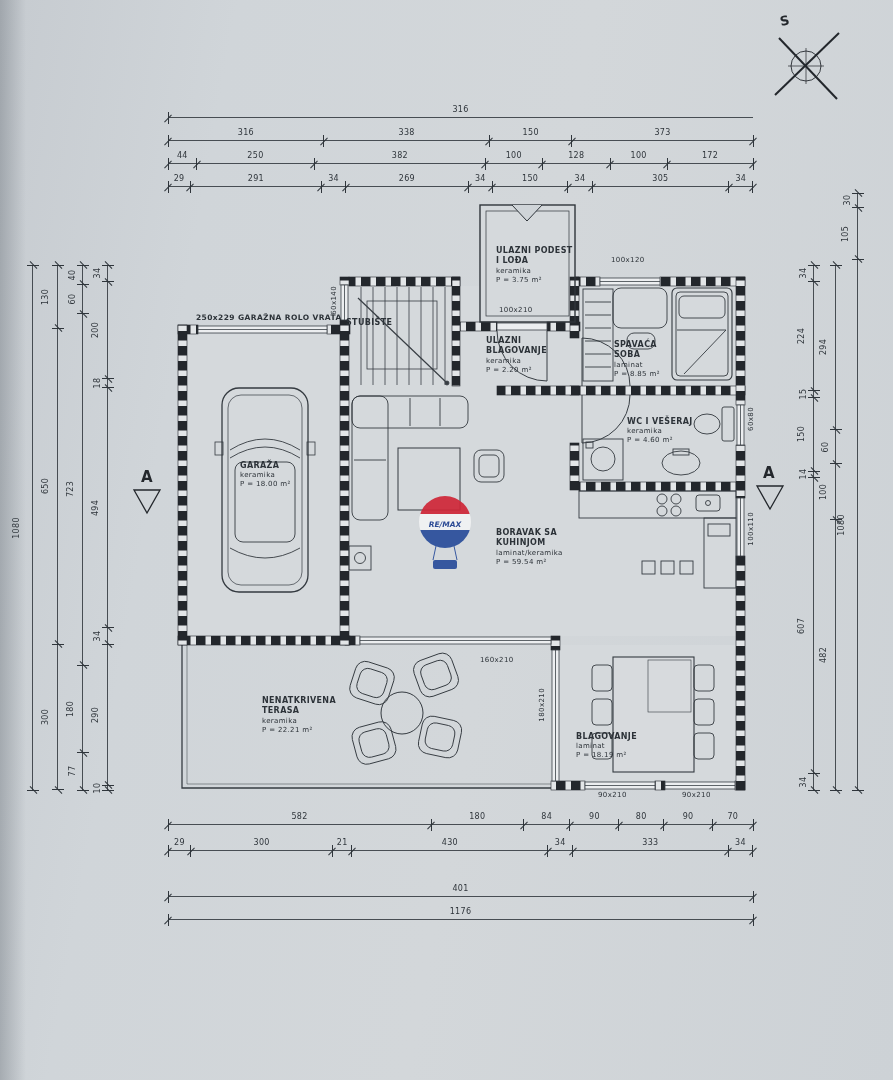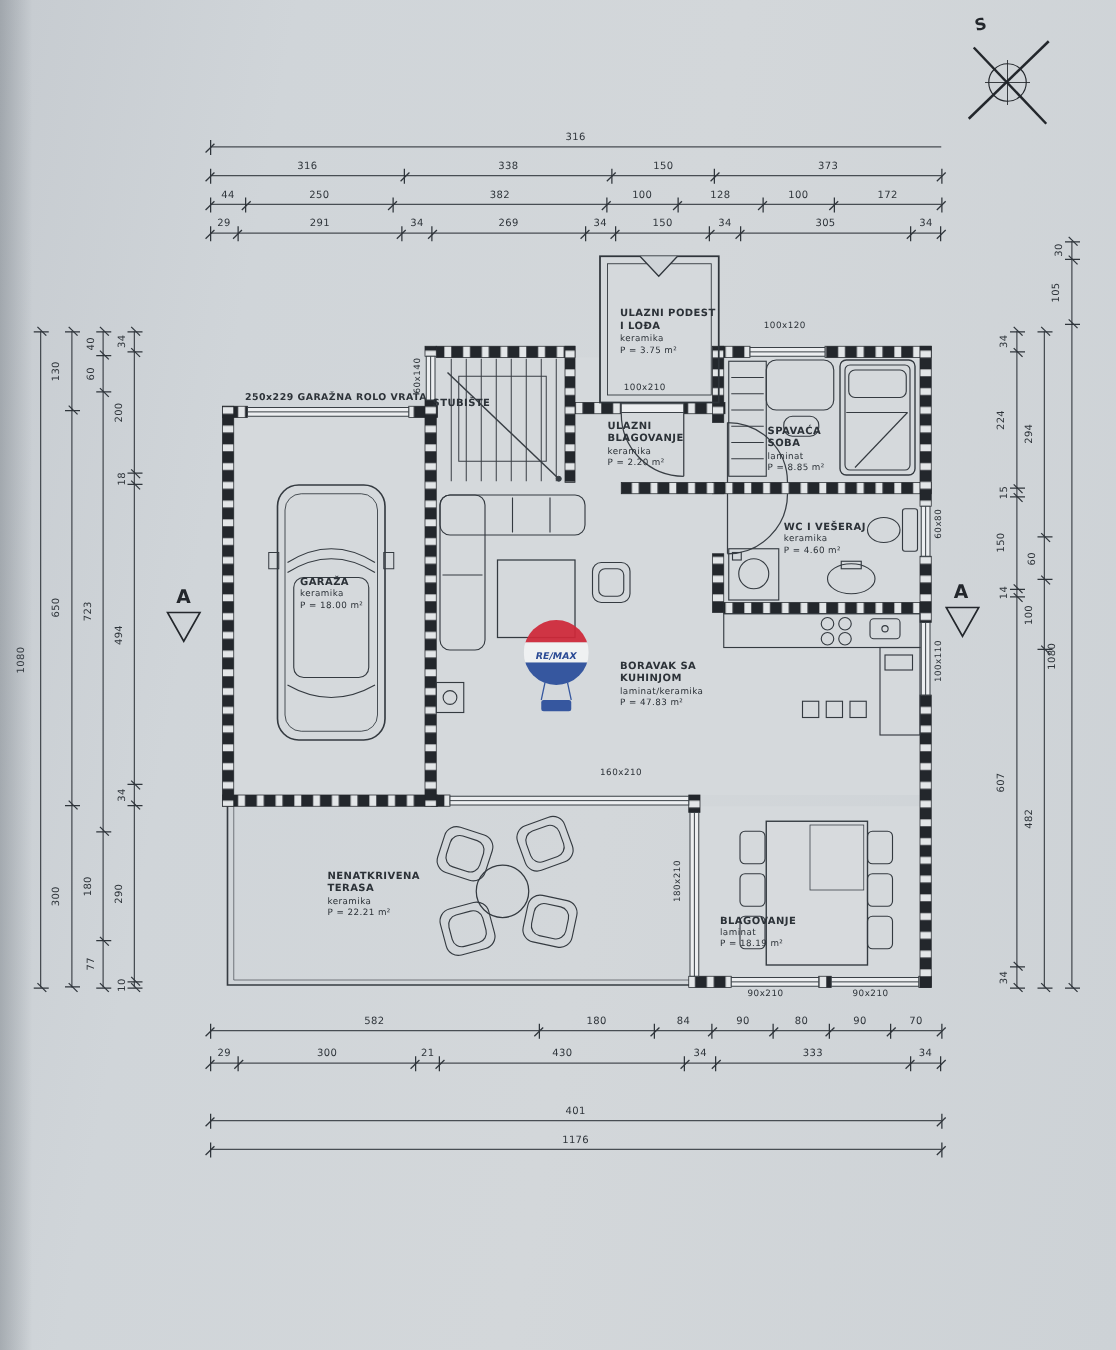--- a/index.html
+++ b/index.html
@@ -320,41 +320,41 @@
 </div>
 <div class="rlabel" style="left:240px;top:461px">
   <span class="rn">GARAŽA</span>
   <span class="rf">keramika</span>
   <span class="ra">P = 18.00 m²</span>
 </div>
 <div class="rlabel" style="left:496px;top:528px">
   <span class="rn">BORAVAK SA</span>
   <span class="rn">KUHINJOM</span>
   <span class="rf">laminat/keramika</span>
-  <span class="ra">P = 47.83 m²</span>
+  <span class="ra">P = 59.54 m²</span>
 </div>
 <div class="rlabel" style="left:262px;top:696px">
   <span class="rn">NENATKRIVENA</span>
   <span class="rn">TERASA</span>
   <span class="rf">keramika</span>
   <span class="ra">P = 22.21 m²</span>
 </div>
 <div class="rlabel" style="left:576px;top:732px">
   <span class="rn">BLAGOVANJE</span>
   <span class="rf">laminat</span>
   <span class="ra">P = 18.19 m²</span>
 </div>
 
 <div class="olabel bold" style="left:196px;top:313px">250x229 GARAŽNA ROLO VRATA</div>
 <div class="olabel" style="left:499px;top:306px">100x210</div>
 <div class="olabel" style="left:611px;top:256px">100x120</div>
 <div class="olabel vlab" style="left:330px;top:286px">60x140</div>
 <div class="olabel vlab" style="left:747px;top:407px">60x80</div>
 <div class="olabel vlab" style="left:747px;top:512px">100x110</div>
-<div class="olabel" style="left:480px;top:614px">160x210</div>
+<div class="olabel" style="left:480px;top:656px">160x210</div>
 <div class="olabel vlab" style="left:538px;top:688px">180x210</div>
 <div class="olabel" style="left:598px;top:791px">90x210</div>
 <div class="olabel" style="left:682px;top:791px">90x210</div>
 
 <div class="amark" style="left:141px;top:468px">A</div>
 <div class="amark" style="left:763px;top:464px">A</div>
 <div class="smark" style="left:780px;top:13px">S</div>
 
 <div id="dims-mount">
       <div class="dim h" style="left: 168px; top: 100px; width: 585px;">

